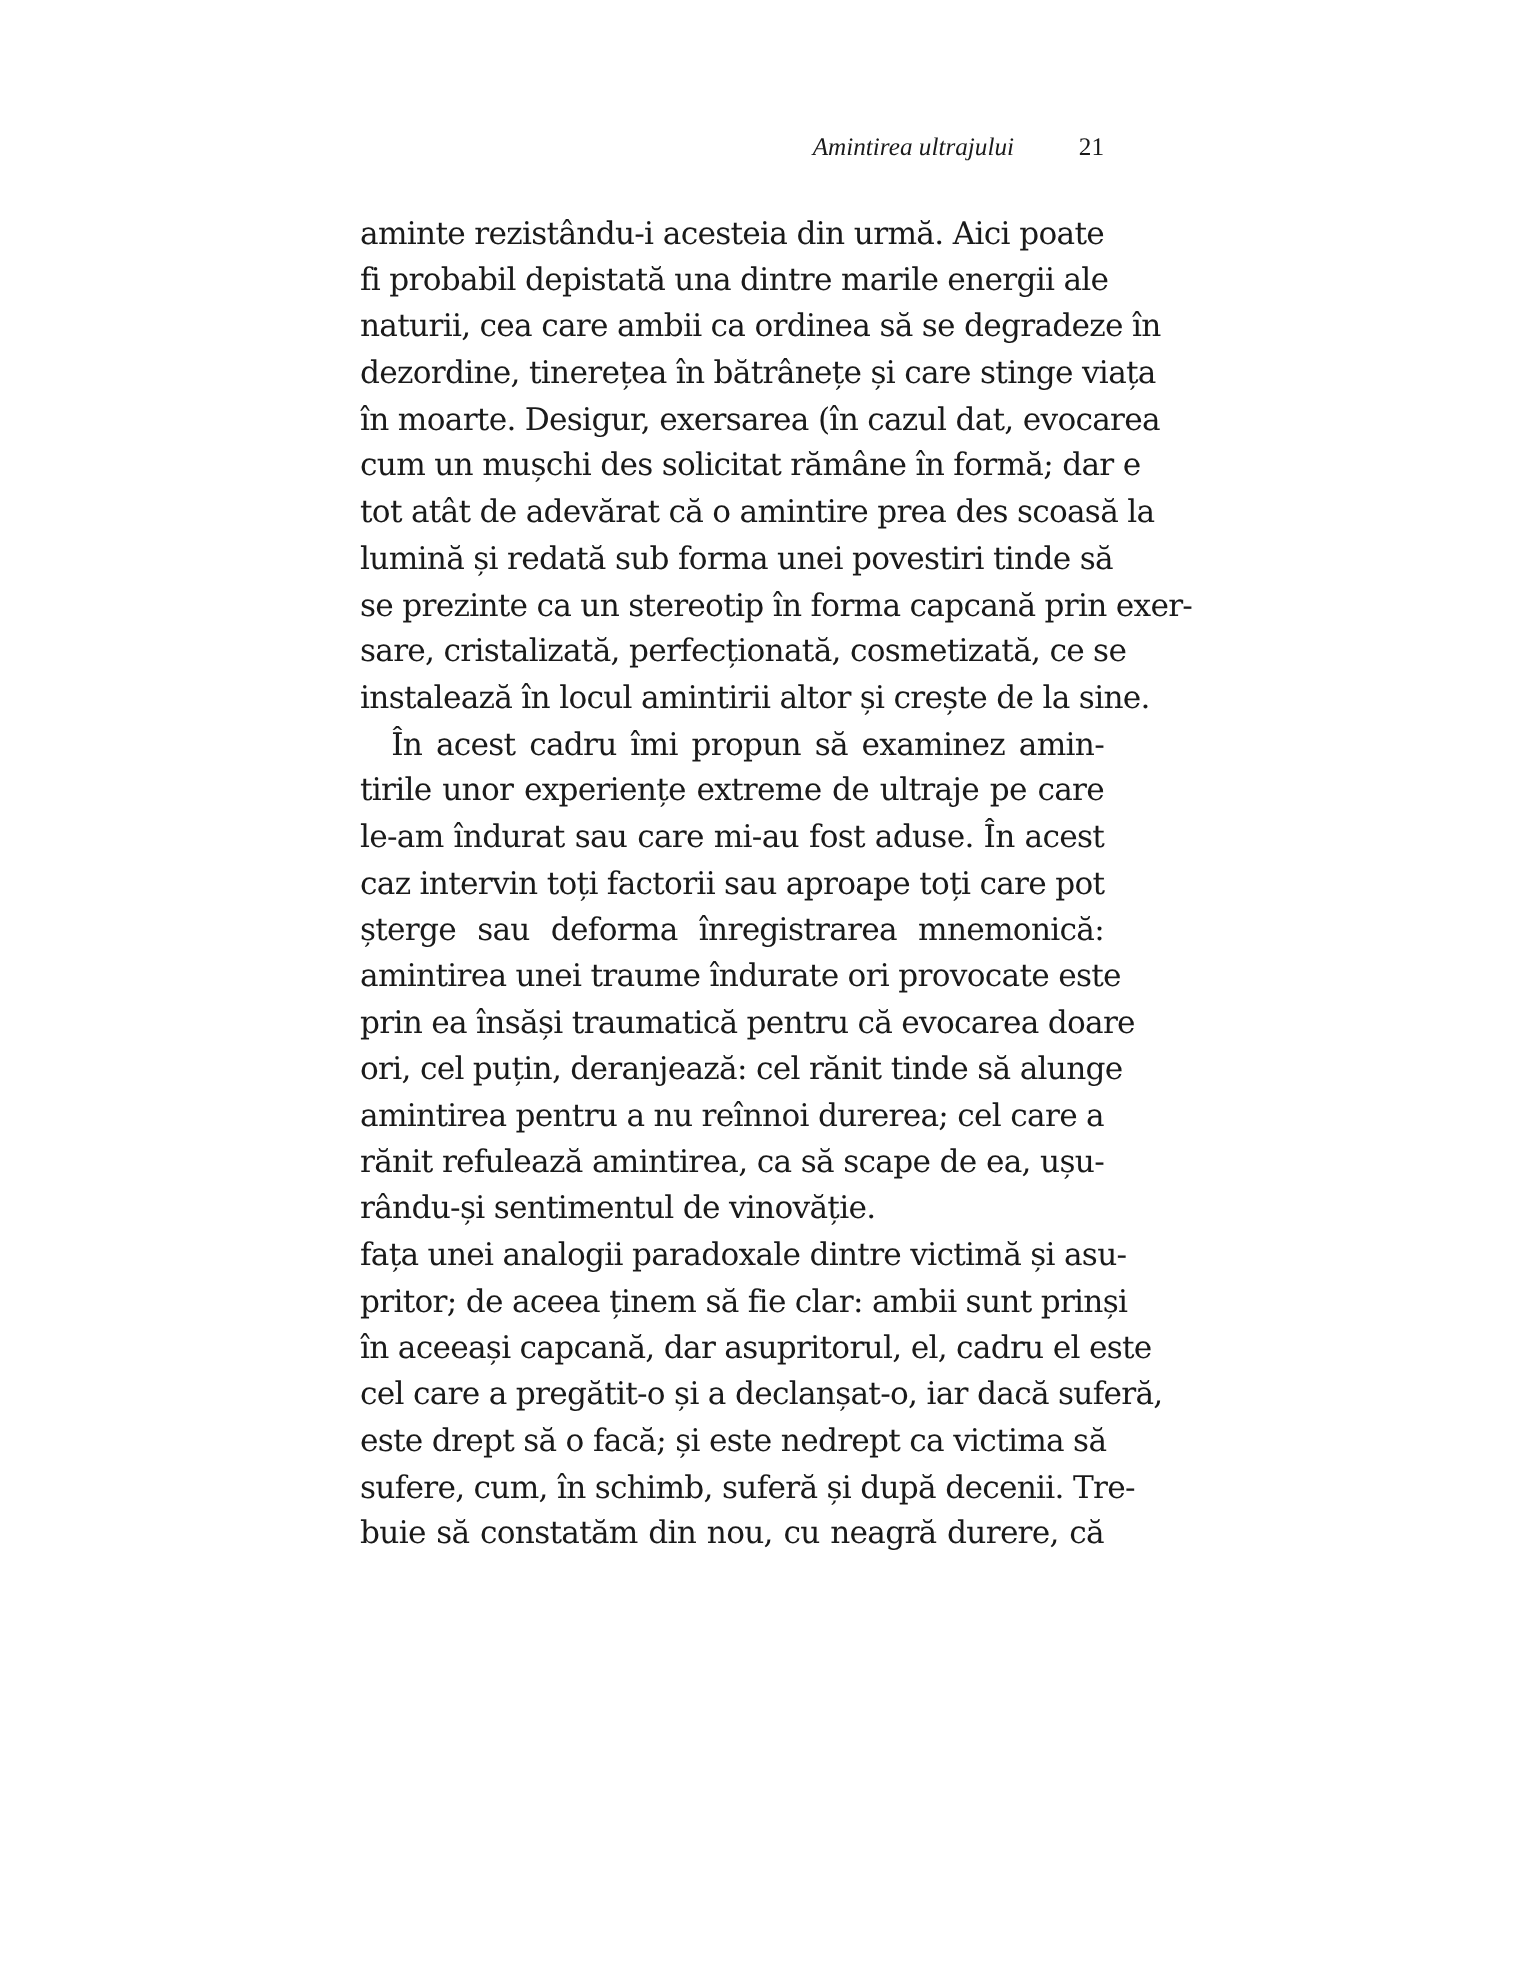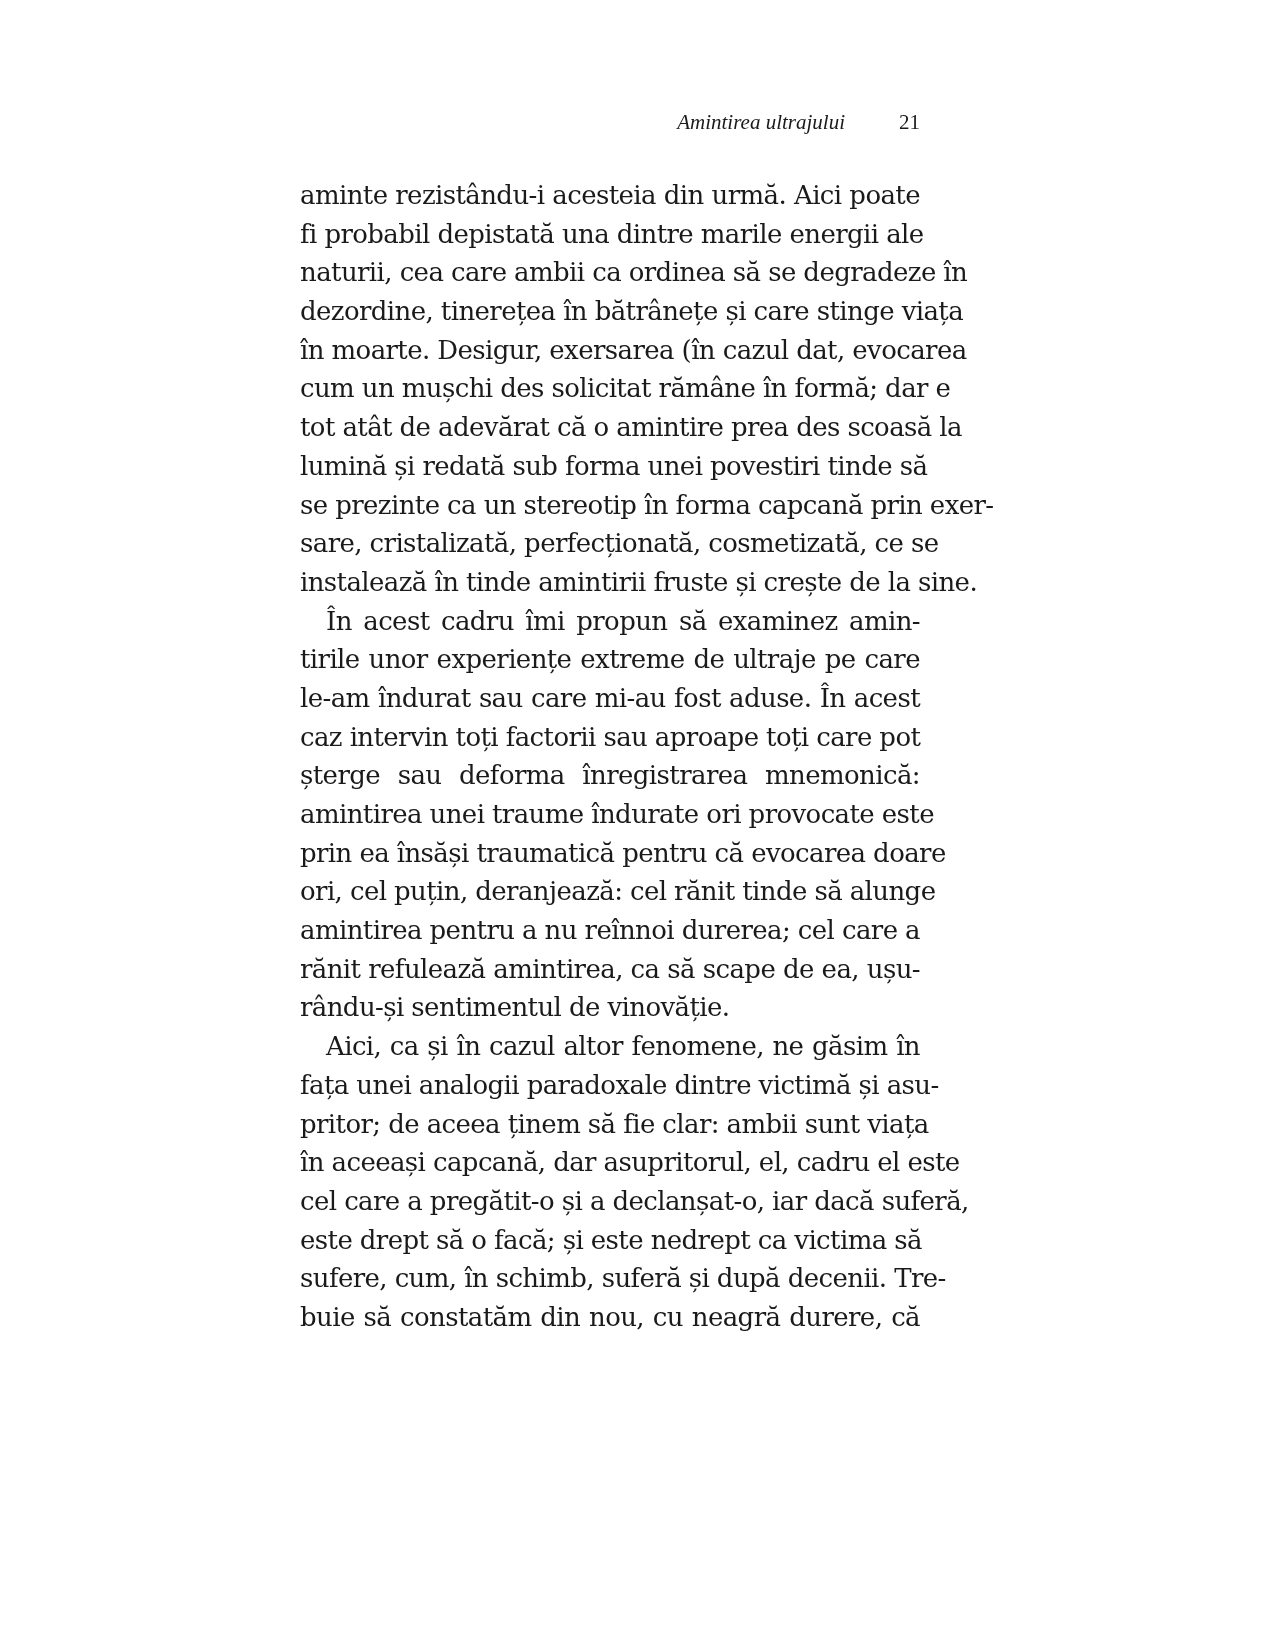--- a/index.html
+++ b/index.html
@@ -74,38 +74,37 @@
     <span class="line">aminte rezistându-i acesteia din urmă. Aici poate</span>
     <span class="line">fi probabil depistată una dintre marile energii ale</span>
     <span class="line">naturii, cea care ambii ca ordinea să se degradeze în</span>
     <span class="line">dezordine, tinerețea în bătrânețe și care stinge viața</span>
     <span class="line">în moarte. Desigur, exersarea (în cazul dat, evocarea</span>
     <span class="line">cum un mușchi des solicitat rămâne în formă; dar e</span>
     <span class="line">tot atât de adevărat că o amintire prea des scoasă la</span>
     <span class="line">lumină și redată sub forma unei povestiri tinde să</span>
     <span class="line">se prezinte ca un stereotip în forma capcană prin exer-</span>
     <span class="line">sare, cristalizată, perfecționată, cosmetizată, ce se</span>
-    <span class="line">instalează în tinde amintirii fruste și crește de la sine.</span>
+    <span class="line">instalează în locul amintirii altor și crește de la sine.</span>
   </div>
   <div>
     <span class="line indent">În acest cadru îmi propun să examinez amin-</span>
     <span class="line">tirile unor experiențe extreme de ultraje pe care</span>
     <span class="line">le-am îndurat sau care mi-au fost aduse. În acest</span>
     <span class="line">caz intervin toți factorii sau aproape toți care pot</span>
     <span class="line">șterge sau deforma înregistrarea mnemonică:</span>
     <span class="line">amintirea unei traume îndurate ori provocate este</span>
     <span class="line">prin ea însăși traumatică pentru că evocarea doare</span>
     <span class="line">ori, cel puțin, deranjează: cel rănit tinde să alunge</span>
     <span class="line">amintirea pentru a nu reînnoi durerea; cel care a</span>
     <span class="line">rănit refulează amintirea, ca să scape de ea, ușu-</span>
     <span class="line last">rându-și sentimentul de vinovăție.</span>
   </div>
   <div>
-    <span class="line indent">Aici, ca și în cazul altor fenomene, ne găsim în</span>
     <span class="line">fața unei analogii paradoxale dintre victimă și asu-</span>
-    <span class="line">pritor; de aceea ținem să fie clar: ambii sunt viața</span>
+    <span class="line">pritor; de aceea ținem să fie clar: ambii sunt prinși</span>
     <span class="line">în aceeași capcană, dar asupritorul, el, cadru el este</span>
     <span class="line">cel care a pregătit-o și a declanșat-o, iar dacă suferă,</span>
     <span class="line">este drept să o facă; și este nedrept ca victima să</span>
     <span class="line">sufere, cum, în schimb, suferă și după decenii. Tre-</span>
     <span class="line">buie să constatăm din nou, cu neagră durere, că</span>
   </div>
 </div>
 
 </body></html>

